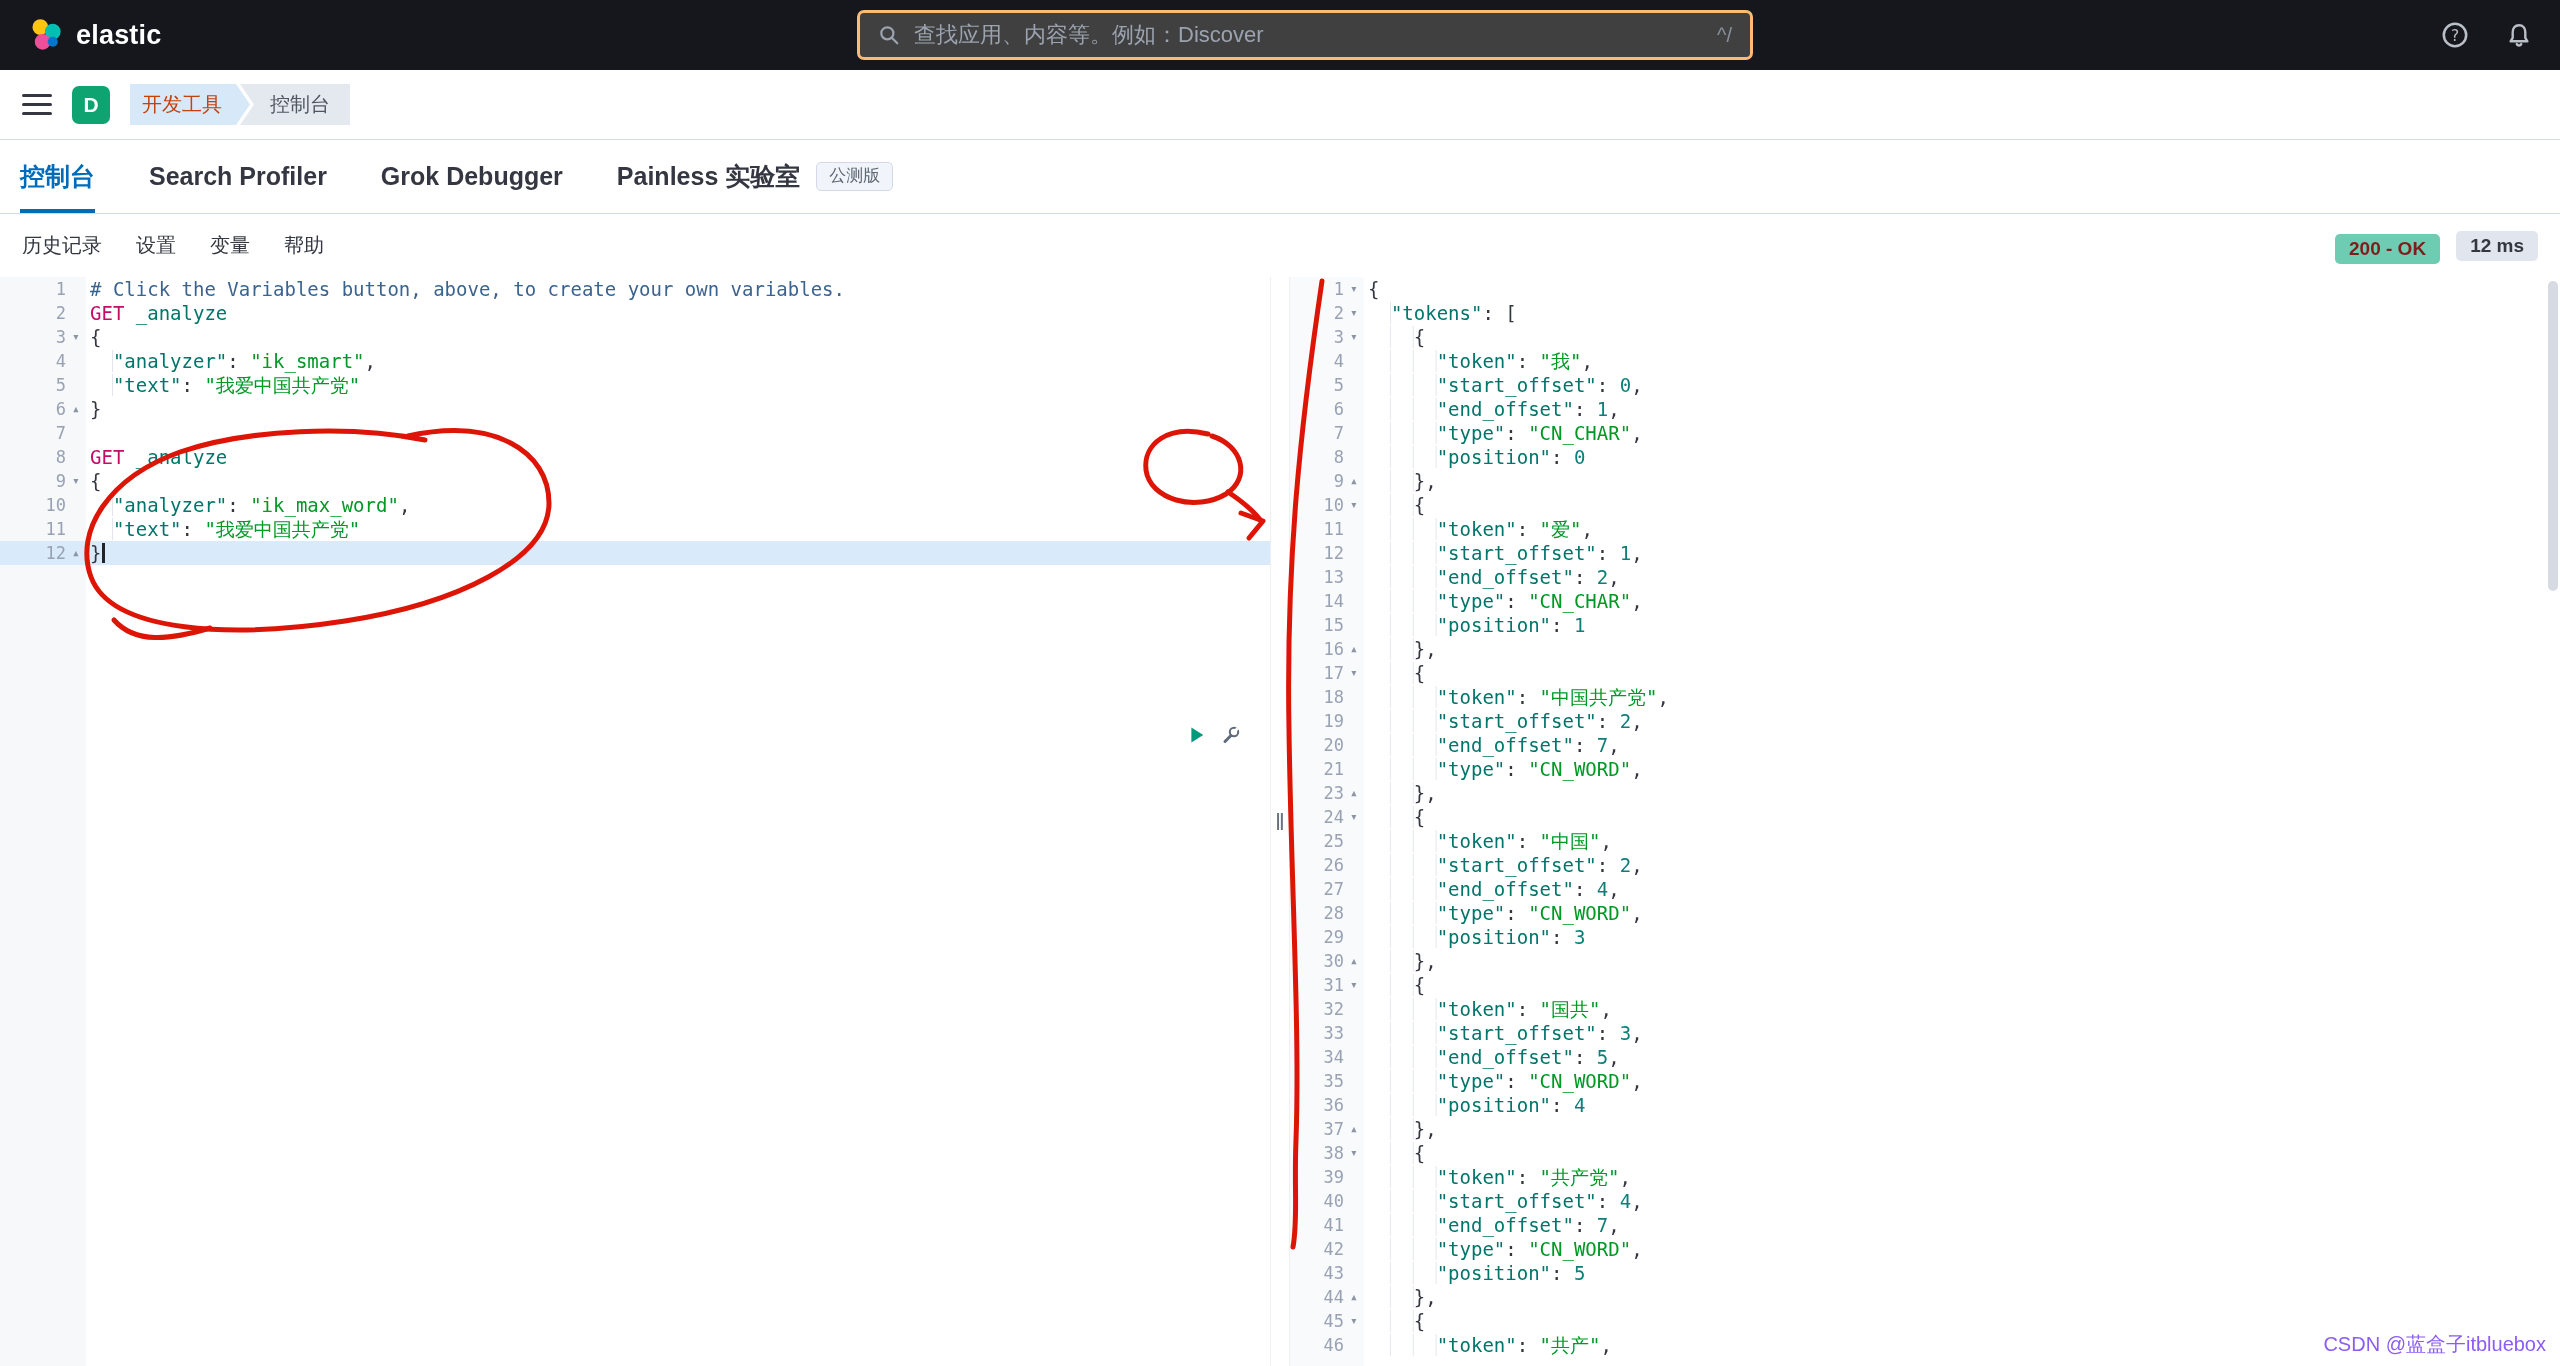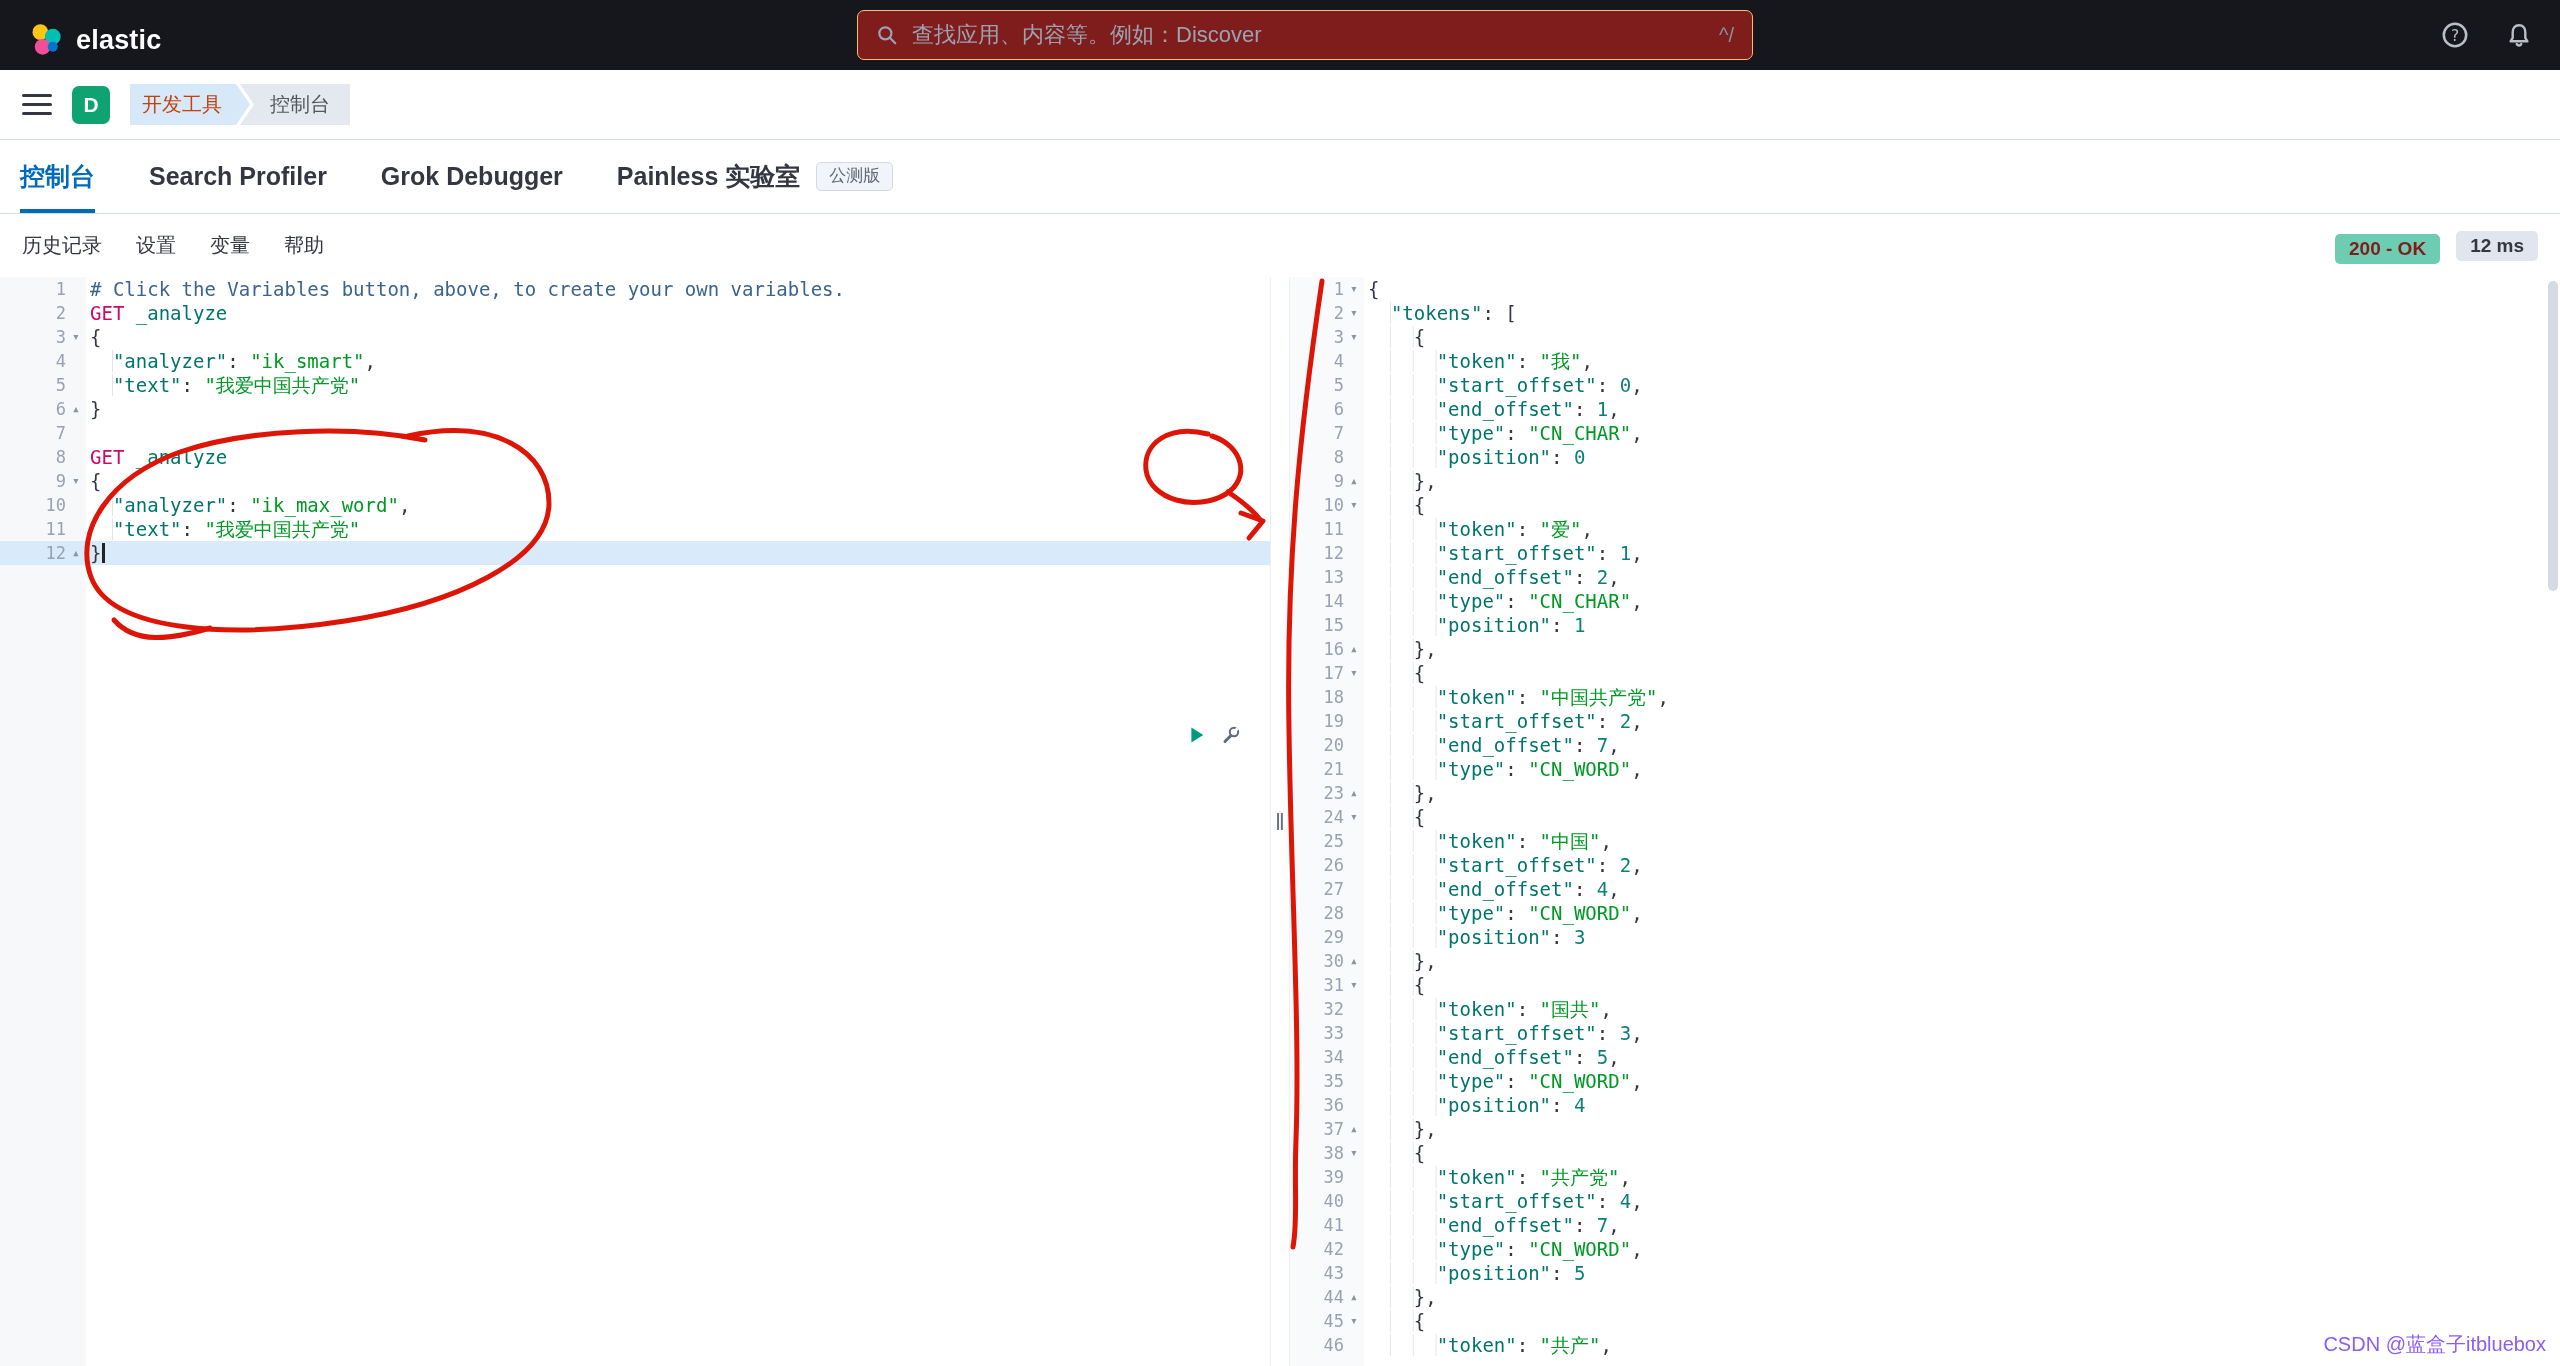--- a/index.html
+++ b/index.html
@@ -11,24 +11,24 @@
     --number:#0c7f79;
     --comment:#3a648f;
     --success-bg:#6dccb1;
     --avatar:#0ea371;
   }
   *{box-sizing:border-box;margin:0;padding:0;}
   html,body{width:2560px;height:1366px;}
   body{overflow:hidden;background:#fff;font-family:"Liberation Sans",sans-serif;color:#343741;position:relative;}
 
   
-  .top-header{position:relative;height:70px;background:#16171d;display:flex;align-items:flex-end;padding:12px 28px;}
+  .top-header{position:relative;height:70px;background:#16171d;display:flex;align-items:center;padding:0 28px;}
   .logo{display:flex;align-items:center;gap:12px;cursor:pointer;}
   .logo-text{color:#fff;font-size:27px;font-weight:600;letter-spacing:.2px;}
-  .search-box{position:absolute;left:857px;top:10px;width:896px;height:50px;background:#7f1d1d;border:1px solid #fdba74;border-radius:7px;display:flex;align-items:center;padding:0 18px;gap:14px;cursor:text;}
+  .search-box{position:absolute;left:857px;top:10px;width:896px;height:50px;background:#404040;border:3px solid #fdba74;border-radius:7px;display:flex;align-items:center;padding:0 18px;gap:14px;cursor:text;}
   .search-placeholder{color:#9ba3b0;font-size:22px;flex:1;white-space:nowrap;overflow:hidden;}
   .search-shortcut{color:#8a919e;font-size:20px;}
   .header-icons{position:absolute;right:26px;top:0;height:70px;display:flex;align-items:center;gap:34px;}
   .hicon{width:30px;height:30px;display:flex;align-items:center;justify-content:center;cursor:pointer;}
 
   
   .nav-row{height:70px;background:#fff;border-bottom:1px solid #d3dae6;display:flex;align-items:center;padding:0 22px;gap:20px;}
   .hamburger{width:30px;display:flex;flex-direction:column;gap:6px;cursor:pointer;}
   .hamburger i{height:3px;background:#343741;border-radius:2px;display:block;}
   .deploy-avatar{width:38px;height:38px;border-radius:7px;background:var(--avatar);color:#fff;font-weight:700;font-size:21px;display:flex;align-items:center;justify-content:center;}

